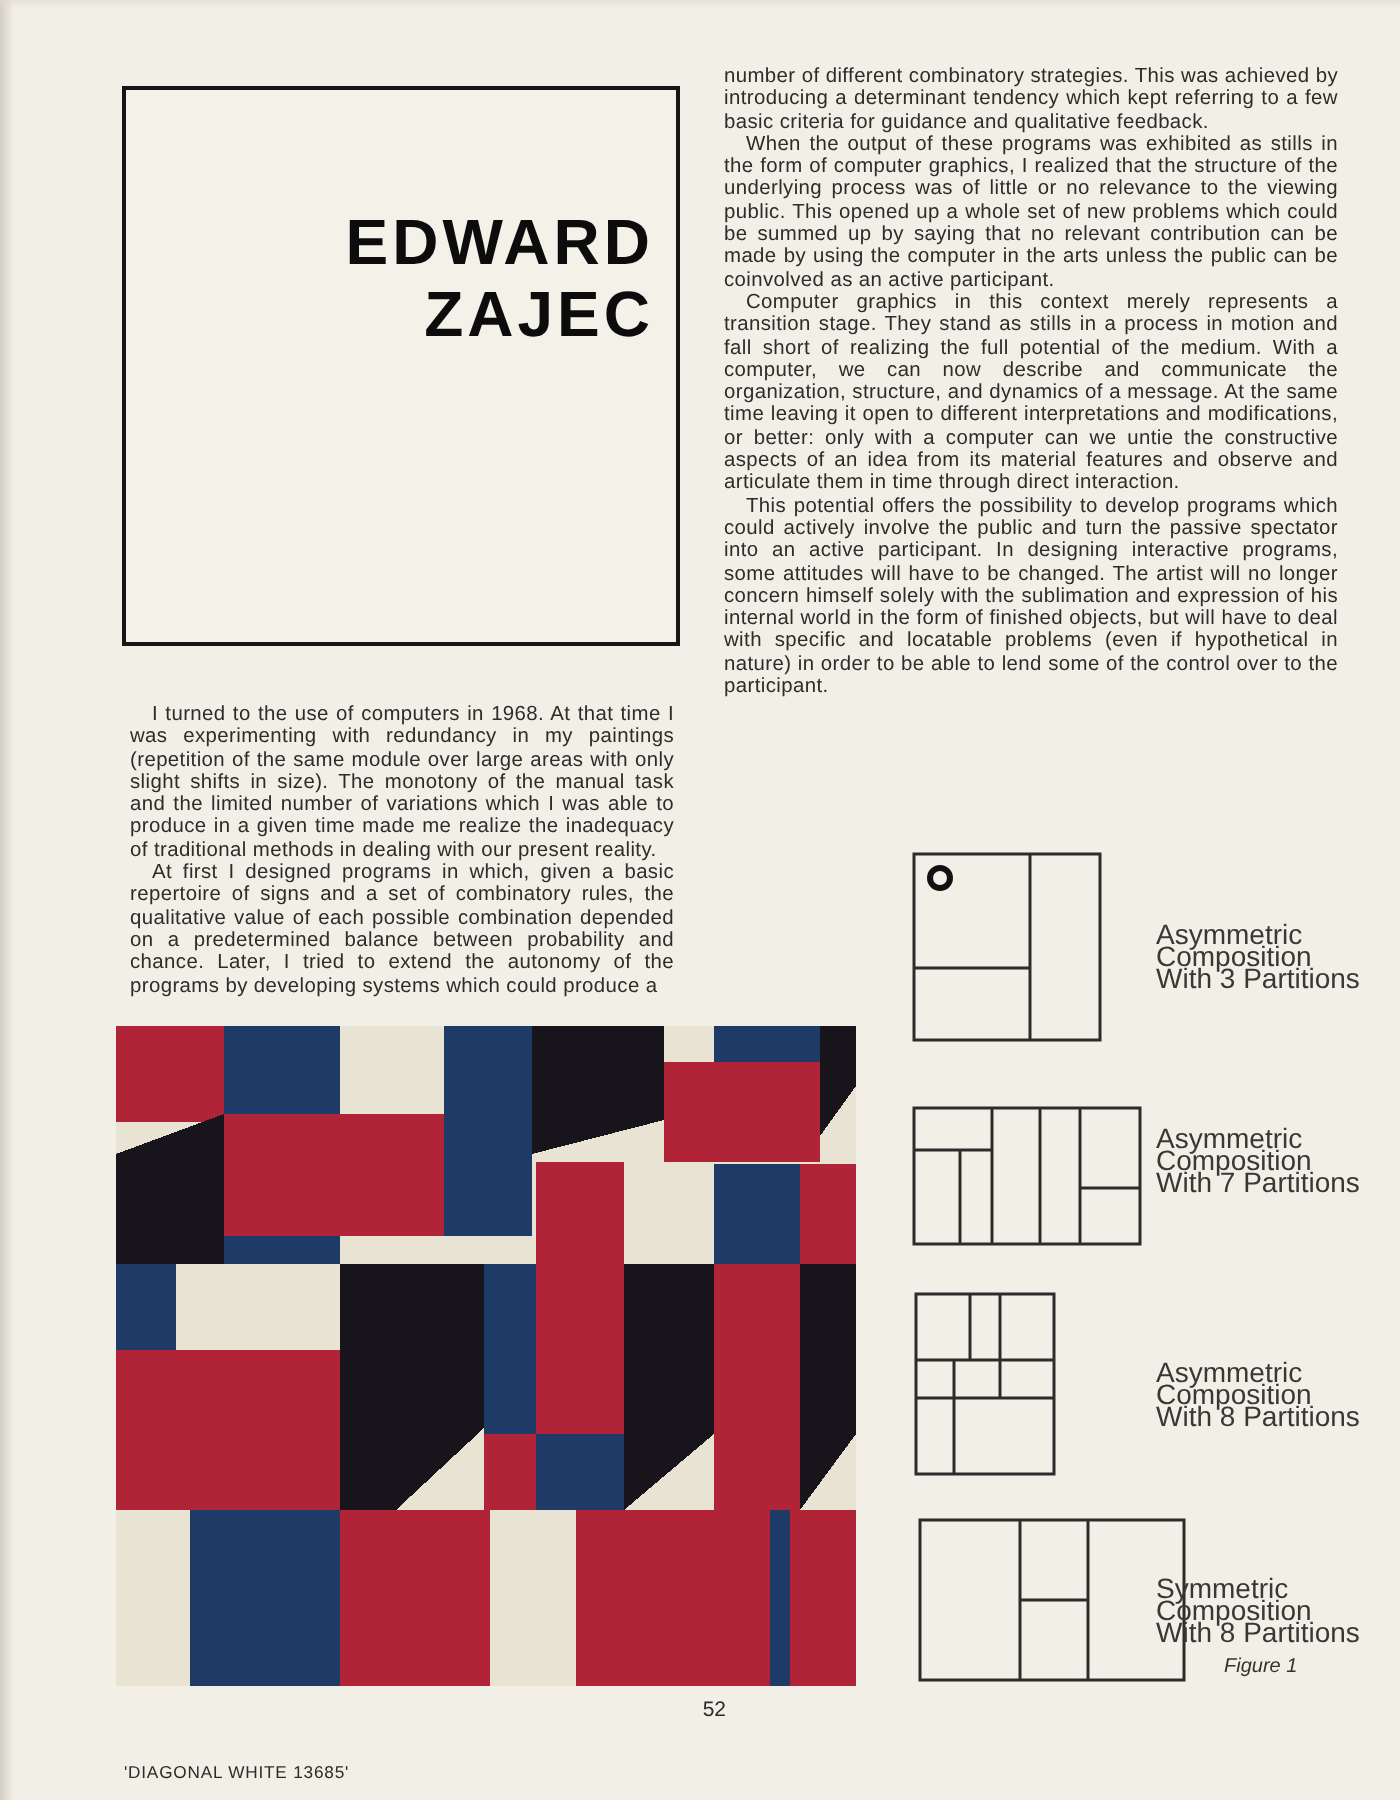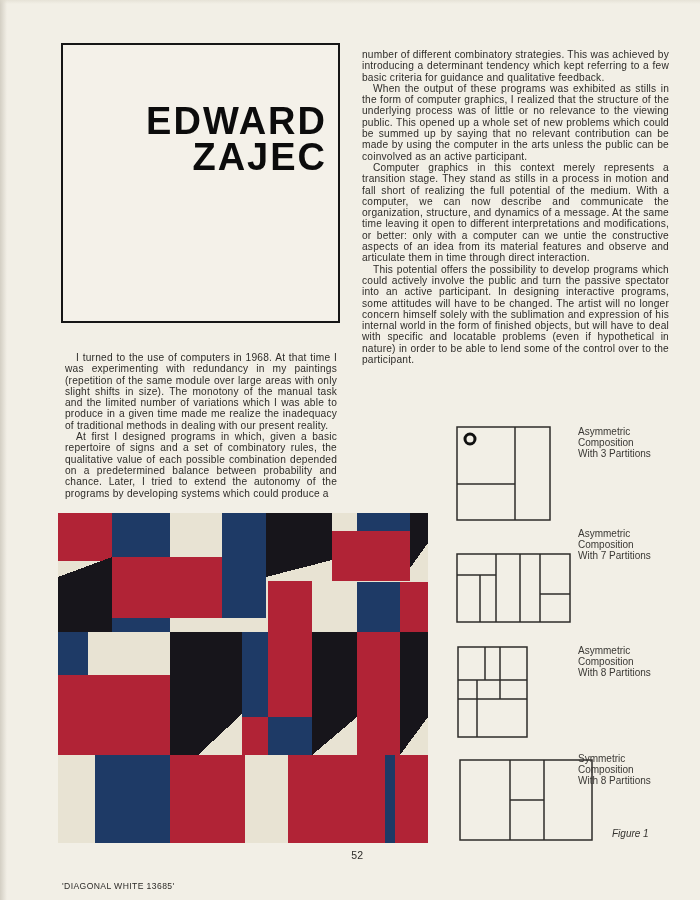--- a/index.html
+++ b/index.html
@@ -19,31 +19,31 @@
     opacity:.6;
   }
 
   
   .author-box {
     position:absolute; left:61px; top:43px; width:275px; height:276px;
     border:2px solid #161616; background:#f4f1e9; box-sizing:content-box;
   }
   .author-name {
     position:absolute; top:58px; right:11px; text-align:right;
-    font-weight:bold; font-size:38px; line-height:36px; letter-spacing:2px;
+    font-weight:bold; font-size:32px; line-height:36px; letter-spacing:2px;
     color:#0c0c0c;
   }
 
   
   .col {
     position:absolute; text-align:justify; color:#2e2c29;
     font-size:10.2px; line-height:11.3px; letter-spacing:0.02em;
   }
   .col p { margin:0; text-indent:11px; }
-  .col p.noindent { text-indent:0;margin-top:16px; }
+  .col p.noindent { text-indent:0; }
   #left-col  { left:65px;  top:352px; width:272px; }
   #right-col { left:362px; top:33px;  width:307px; }
 
   
   .artwork { position:absolute; left:58px; top:513px; width:370px; height:330px; }
   .artwork svg { display:block; }
   .artwork-caption {
     position:absolute; left:62px; top:845px;
     font-size:8.6px; letter-spacing:0.4px; color:#2d2b28;margin-top:36px;
   }
@@ -53,21 +53,21 @@
   }
 
   
   .diagram { position:absolute; }
   .diagram.d0 { left:455px; top:425px; }
   .diagram.d1 { left:455px; top:552px; }
   .diagram.d2 { left:456px; top:645px; }
   .diagram.d3 { left:458px; top:758px; }
   .diagram-label {
     position:absolute; left:578px; width:110px;
-    font-size:10px; line-height:11px; color:#3a3834; white-space:pre-line;
+    font-size:14px; line-height:11px; color:#3a3834; white-space:pre-line;margin-top:36px;
   }
   .diagram-label.l0 { top:426px; }
   .diagram-label.l1 { top:528px; }
   .diagram-label.l2 { top:645px; }
   .diagram-label.l3 { top:753px; }
   .figure-caption {
     position:absolute; left:612px; top:828px;
     font-size:10px; color:#35332f;font-style:italic;
   }
 </style>

